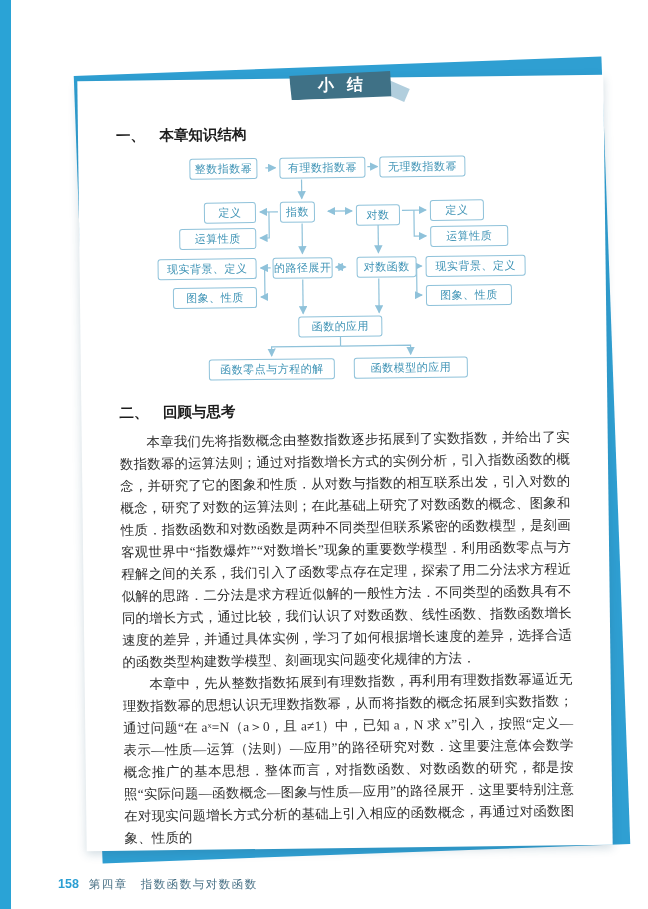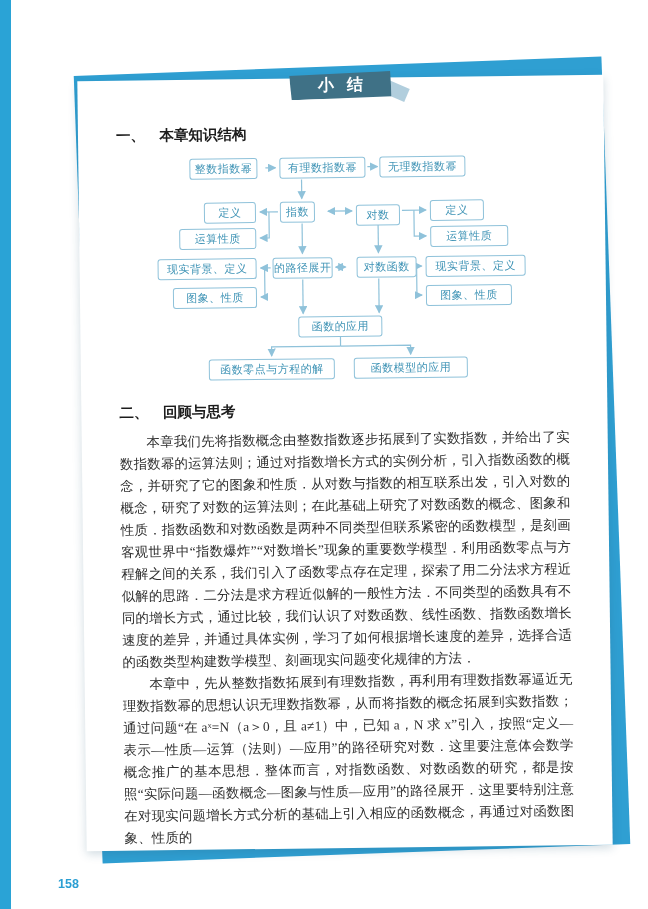--- a/index.html
+++ b/index.html
@@ -115,14 +115,15 @@
       </div>
 
       <div class="sec-heading second">二、　回顾与思考</div>
       <p class="para">本章我们先将指数概念由整数指数逐步拓展到了实数指数，并给出了实数指数幂的运算法则；通过对指数增长方式的实例分析，引入指数函数的概念，并研究了它的图象和性质．从对数与指数的相互联系出发，引入对数的概念，研究了对数的运算法则；在此基础上研究了对数函数的概念、图象和性质．指数函数和对数函数是两种不同类型但联系紧密的函数模型，是刻画客观世界中“指数爆炸”“对数增长”现象的重要数学模型．利用函数零点与方程解之间的关系，我们引入了函数零点存在定理，探索了用二分法求方程近似解的思路．二分法是求方程近似解的一般性方法．不同类型的函数具有不同的增长方式，通过比较，我们认识了对数函数、线性函数、指数函数增长速度的差异，并通过具体实例，学习了如何根据增长速度的差异，选择合适的函数类型构建数学模型、刻画现实问题变化规律的方法．</p>
       <p class="para">本章中，先从整数指数拓展到有理数指数，再利用有理数指数幂逼近无理数指数幂的思想认识无理数指数幂，从而将指数的概念拓展到实数指数；通过问题“在 aˣ=N（a＞0，且 a≠1）中，已知 a，N 求 x”引入，按照“定义—表示—性质—运算（法则）—应用”的路径研究对数．这里要注意体会数学概念推广的基本思想．整体而言，对指数函数、对数函数的研究，都是按照“实际问题—函数概念—图象与性质—应用”的路径展开．这里要特别注意在对现实问题增长方式分析的基础上引入相应的函数概念，再通过对函数图象、性质的</p>
     </div>
   </div>
 
   <div class="footer">
     <span class="pagenum">158</span>
+    <span class="chapter">第四章　指数函数与对数函数</span>
   </div>
 </div>
 
 </body></html>

